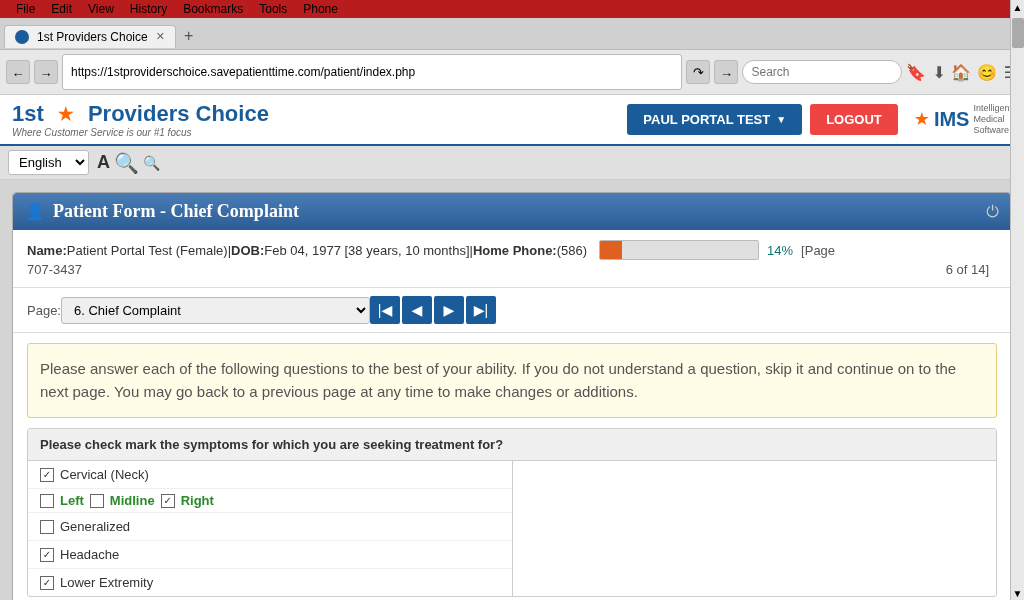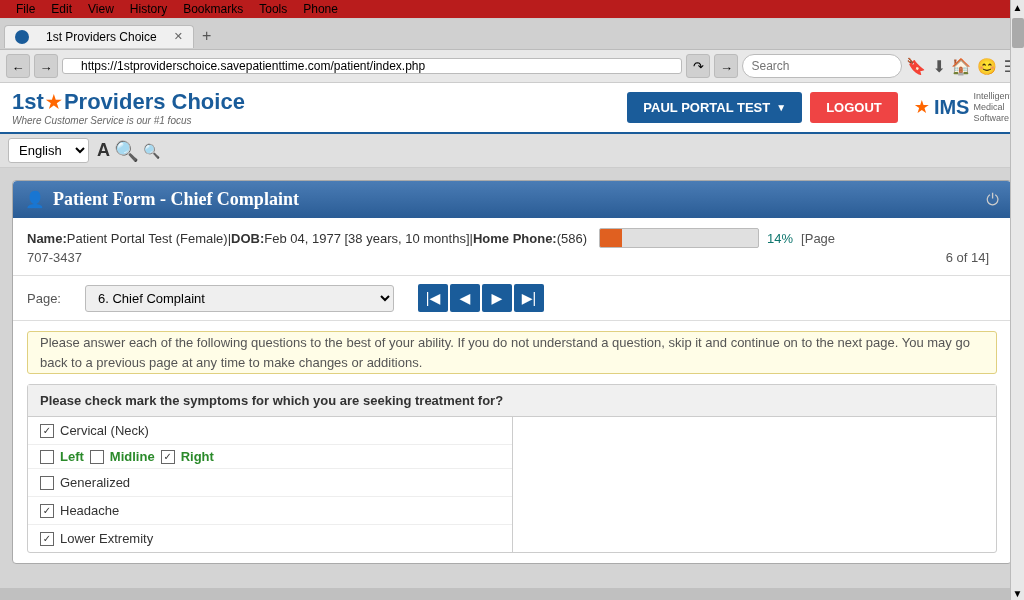--- a/index.html
+++ b/index.html
@@ -2,35 +2,35 @@
 <html><head>
   <meta charset="utf-8">
   <style>
     * { margin: 0; padding: 0; box-sizing: border-box; }
     body { font-family: Arial, sans-serif; font-size: 13px; background: #c0c0c0; width: 1024px; height: 600px; overflow: hidden; }
 
     
     .window-menubar { background: #b91c1c; padding: 2px 16px; display: flex; align-items: center; gap: 16px; border-bottom: 1px solid #ccc; font-size: 12px; }
     .window-menubar span { cursor: pointer; }
     .tab-bar { display: flex; align-items: center; padding: 4px 4px 0; background: #d0d0d0; border-bottom: 1px solid #bbb; }
-    .tab { display: flex; align-items: center; background: #f0f0f0; border: 1px solid #bbb; border-bottom: none; padding: 4px 10px; font-size: 12px; gap: 17px; cursor: pointer; border-radius: 4px 4px 0 0; }
+    .tab { display: flex; align-items: center; background: #f0f0f0; border: 1px solid #bbb; border-bottom: none; padding: 4px 10px; font-size: 12px; gap: 8px; cursor: pointer; border-radius: 4px 4px 0 0; }
     .tab-favicon { width: 14px; height: 14px; background: #1a5c9a; border-radius: 50%; display: inline-block; }
     .tab-close { font-size: 11px; color: #666; cursor: pointer; }
     .tab-new { padding: 4px 8px; font-size: 16px; color: #555; cursor: pointer; }
     .nav-bar { display: flex; align-items: center; padding: 4px 6px; gap: 4px; background: #e8e8e8; border-bottom: 1px solid #ccc; }
     .nav-btn { width: 24px; height: 24px; background: #d0d0d0; border: 1px solid #bbb; border-radius: 3px; display: flex; align-items: center; justify-content: center; cursor: pointer; font-size: 13px; }
-    .url-bar { flex: 1; height: 16px; border: 1px solid #bbb; border-radius: 3px; padding: 2px 18px; font-size: 12px; background: white; }
+    .url-bar { flex: 1; height: 36px; border: 1px solid #bbb; border-radius: 3px; padding: 2px 8px; font-size: 12px; background: white; }
     .search-bar { width: 160px; height: 24px; border: 1px solid #bbb; border-radius: 12px; padding: 2px 8px; font-size: 12px; background: white; }
     .nav-icons { display: flex; gap: 6px; align-items: center; }
     .nav-icon { font-size: 16px; cursor: pointer; color: #555; }
 
     
     .app-header { background: white; display: flex; align-items: center; padding: 6px 12px; border-bottom: 2px solid #1a5c9a; }
     .logo-area { flex: 1; }
-    .logo-text { font-size: 22px; font-weight: bold; color: #1a5c9a; display: flex; align-items: center; gap: 2px; }
+    .logo-text { font-size: 22px; font-weight: bold; color: #1a5c9a; display: flex; align-items: center; gap: 14px; }
     .logo-star { color: #ff6600; font-size: 18px; }
     .logo-sub { font-size: 10px; color: #666; font-style: italic; }
     .header-buttons { display: flex; align-items: center; gap: 8px; }
     .portal-btn { background: #1a5c9a; color: white; border: none; padding: 8px 16px; font-size: 13px; font-weight: bold; border-radius: 3px; cursor: pointer; display: flex; align-items: center; gap: 6px; }
     .portal-btn .arrow { font-size: 10px; }
     .logout-btn { background: #ef4444; color: white; border: none; padding: 8px 16px; font-size: 13px; font-weight: bold; border-radius: 3px; cursor: pointer; }
     .ims-logo { display: flex; align-items: center; gap: 4px; margin-left: 8px; }
     .ims-text { font-size: 20px; font-weight: bold; color: #1a5c9a; }
     .ims-sub { font-size: 9px; color: #666; line-height: 1.2; }
 
@@ -54,28 +54,28 @@
     .patient-info { padding: 10px 14px; border-bottom: 1px solid #ddd; display: flex; flex-wrap: wrap; align-items: center; gap: 0; }
     .patient-text { font-size: 13px; color: #333; }
     .patient-label { font-weight: bold; }
     .progress-container { display: flex; align-items: center; gap: 8px; margin-left: 12px; }
     .progress-bar-outer { width: 160px; height: 20px; background: #e0e0e0; border: 1px solid #bbb; border-radius: 2px; overflow: hidden; }
     .progress-bar-inner { height: 100%; background: #e06020; width: 14%; }
     .progress-text { font-size: 13px; color: #0f766e; }
     .page-info { font-size: 13px; color: #555; margin-left: 8px; }
 
     
-    .page-nav { padding: 8px 14px; display: flex; align-items: center; gap: 24px; border-bottom: 1px solid #ddd; }
+    .page-nav { padding: 8px 14px; display: flex; align-items: center; gap: 0; border-bottom: 1px solid #ddd; }
     .page-label { font-size: 13px; color: #555; }
     .page-select { padding: 4px 8px; border: 1px solid #bbb; border-radius: 3px; font-size: 13px; width: 309px; }
     .nav-btns { display: flex; gap: 2px; }
     .nav-pg-btn { background: #1a5c9a; color: white; border: none; width: 30px; height: 28px; cursor: pointer; font-size: 14px; display: flex; align-items: center; justify-content: center; border-radius: 2px; }
 
     
-    .instruction-box { margin: 10px 14px; padding: 1px 12px; background: #fffde7; border: 1px solid #e0d080; border-radius: 3px; font-size: 13px; color: #555; line-height: 1.5; }
+    .instruction-box { margin: 10px 14px; padding: 14px 12px; background: #fffde7; border: 1px solid #e0d080; border-radius: 3px; font-size: 15px; color: #555; line-height: 1.5; }
 
     
     .symptoms-section { margin: 10px 14px; border: 1px solid #ccc; border-radius: 3px; }
     .symptoms-header { background: #f0f0f0; padding: 8px 12px; font-weight: bold; font-size: 13px; color: #333; border-bottom: 1px solid #ccc; }
     .symptoms-body { display: flex; }
     .symptoms-left { flex: 1; border-right: 1px solid #ccc; }
     .symptom-item { padding: 6px 12px; border-bottom: 1px solid #eee; display: flex; align-items: center; gap: 6px; font-size: 13px; color: #333; }
     .symptom-item:last-child { border-bottom: none; }
     .symptom-sub { display: flex; align-items: center; gap: 6px; padding: 4px 12px; border-bottom: 1px solid #eee; font-size: 13px; }
     .cb { width: 14px; height: 14px; border: 1px solid #666; display: inline-flex; align-items: center; justify-content: center; cursor: pointer; background: white; flex-shrink: 0; }

